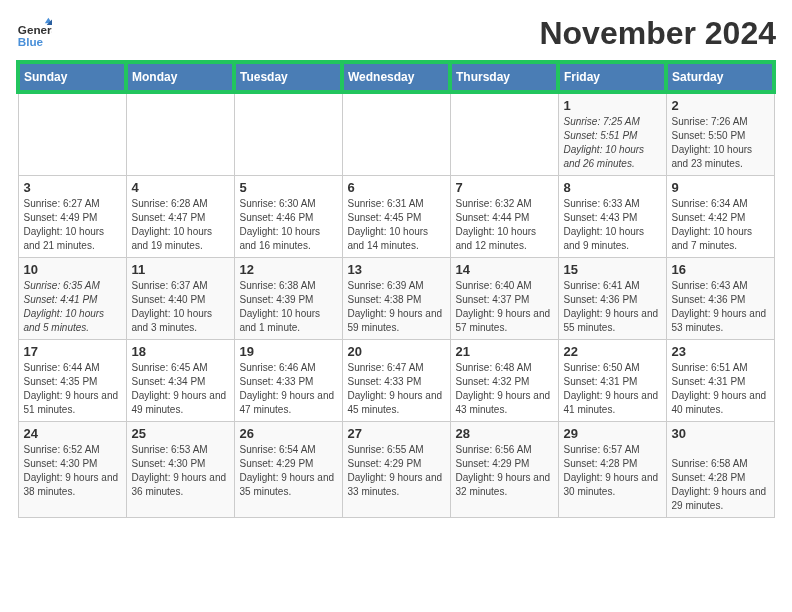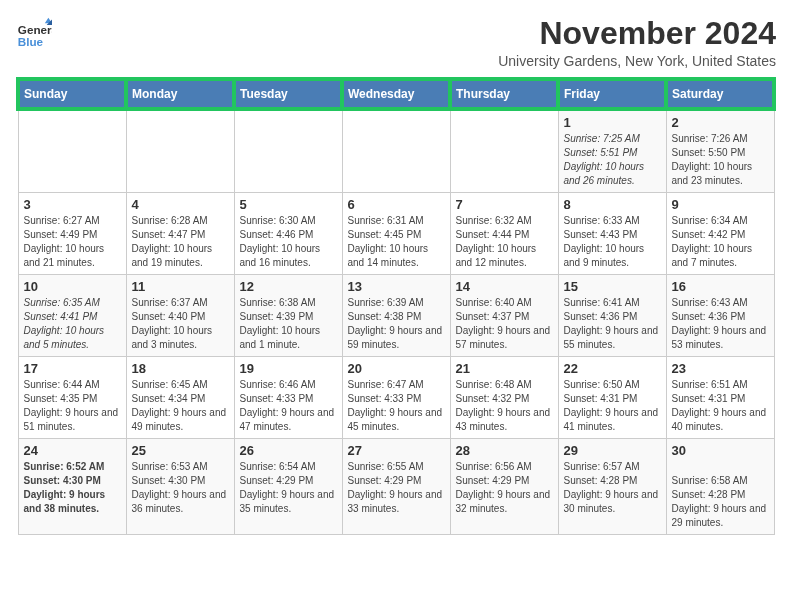--- a/index.html
+++ b/index.html
@@ -90,21 +90,20 @@
   <div class="logo">
     <svg class="logo-icon" viewBox="0 0 40 40">
       <text x="2" y="20" font-size="13" font-weight="bold" fill="#333" font-family="Arial">General</text>
       <text x="2" y="33" font-size="13" font-weight="bold" fill="#4a90d9" font-family="Arial">Blue</text>
       <polygon points="32,8 40,8 36,2" fill="#4a90d9"></polygon>
       <polygon points="34,10 40,10 40,4" fill="#2a5f9f"></polygon>
     </svg>
   </div>
   <div class="title-block">
     <div class="month-title">November 2024</div>
-    <div class="subtitle">University Gardens, New York, United States</div>
   </div>
 </div>
 
 <table>
   <thead>
     <tr>
     <th>Sunday</th>
         <th>Monday</th>
         <th>Tuesday</th>
         <th>Wednesday</th>
@@ -261,21 +260,21 @@
         <td>
           <span class="day-number">23</span>
           <div class="day-info" style="white-space: pre-line;">Sunrise: 6:51 AM
 Sunset: 4:31 PM
 Daylight: 9 hours and 40 minutes.</div>
         </td>
       </tr>
       <tr>
         <td>
           <span class="day-number">24</span>
-          <div class="day-info" style="white-space: pre-line; font-weight: bold;">Sunrise: 6:52 AM
+          <div class="day-info" style="white-space: pre-line;">Sunrise: 6:52 AM
 Sunset: 4:30 PM
 Daylight: 9 hours and 38 minutes.</div>
         </td>
         <td>
           <span class="day-number">25</span>
           <div class="day-info" style="white-space: pre-line;">Sunrise: 6:53 AM
 Sunset: 4:30 PM
 Daylight: 9 hours and 36 minutes.</div>
         </td>
         <td>

